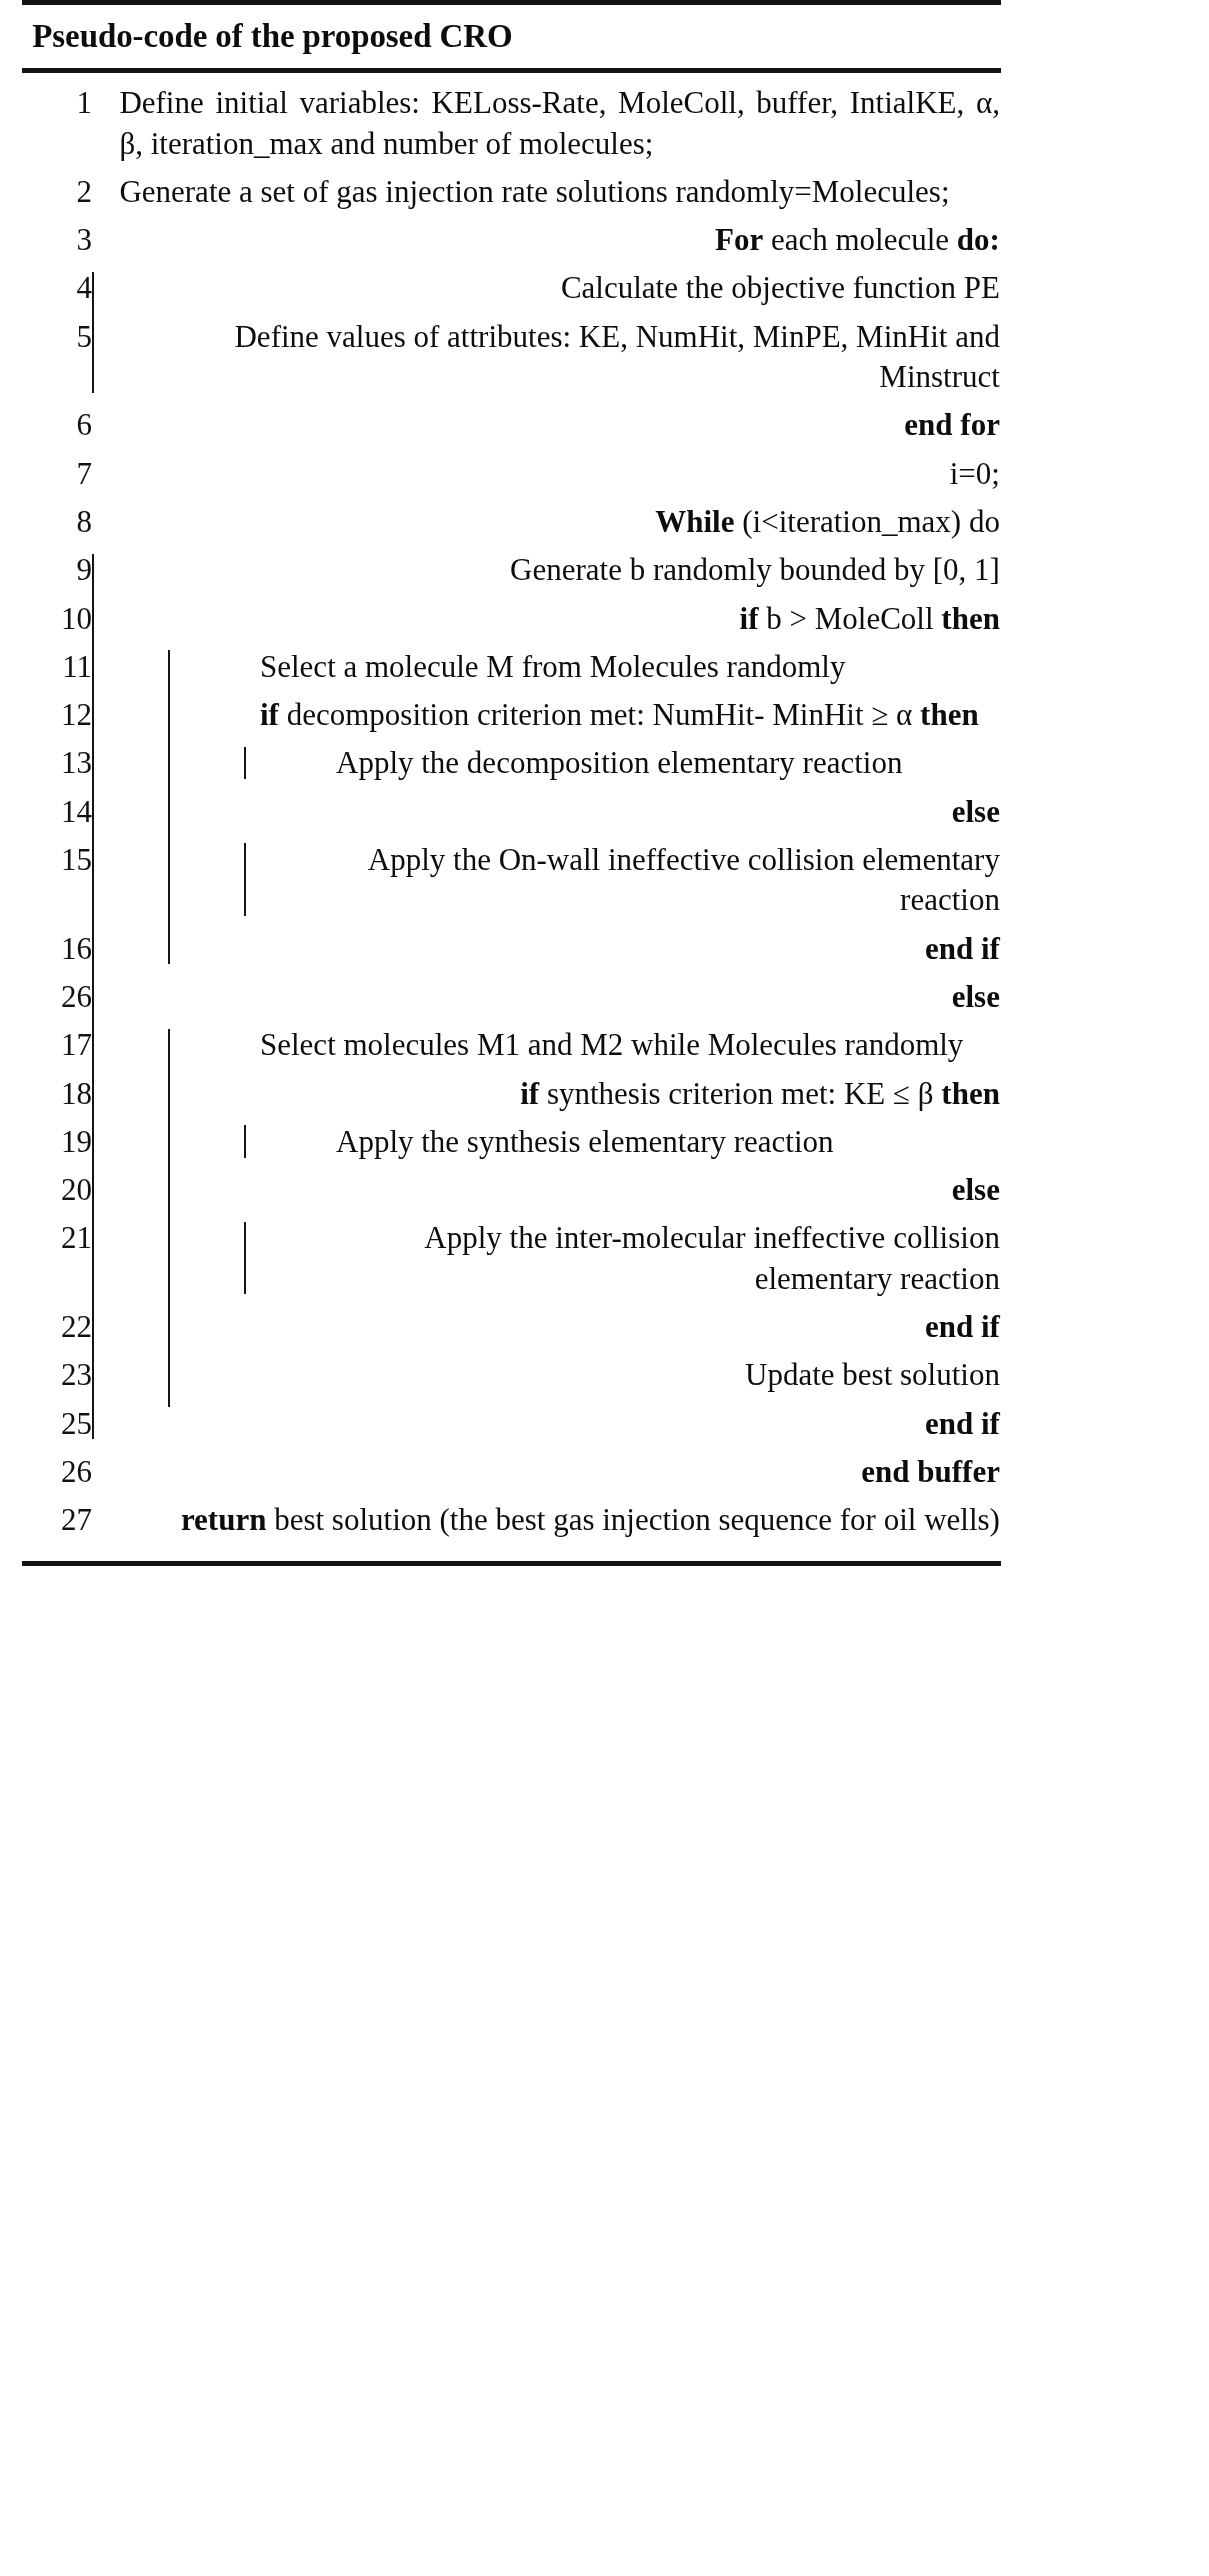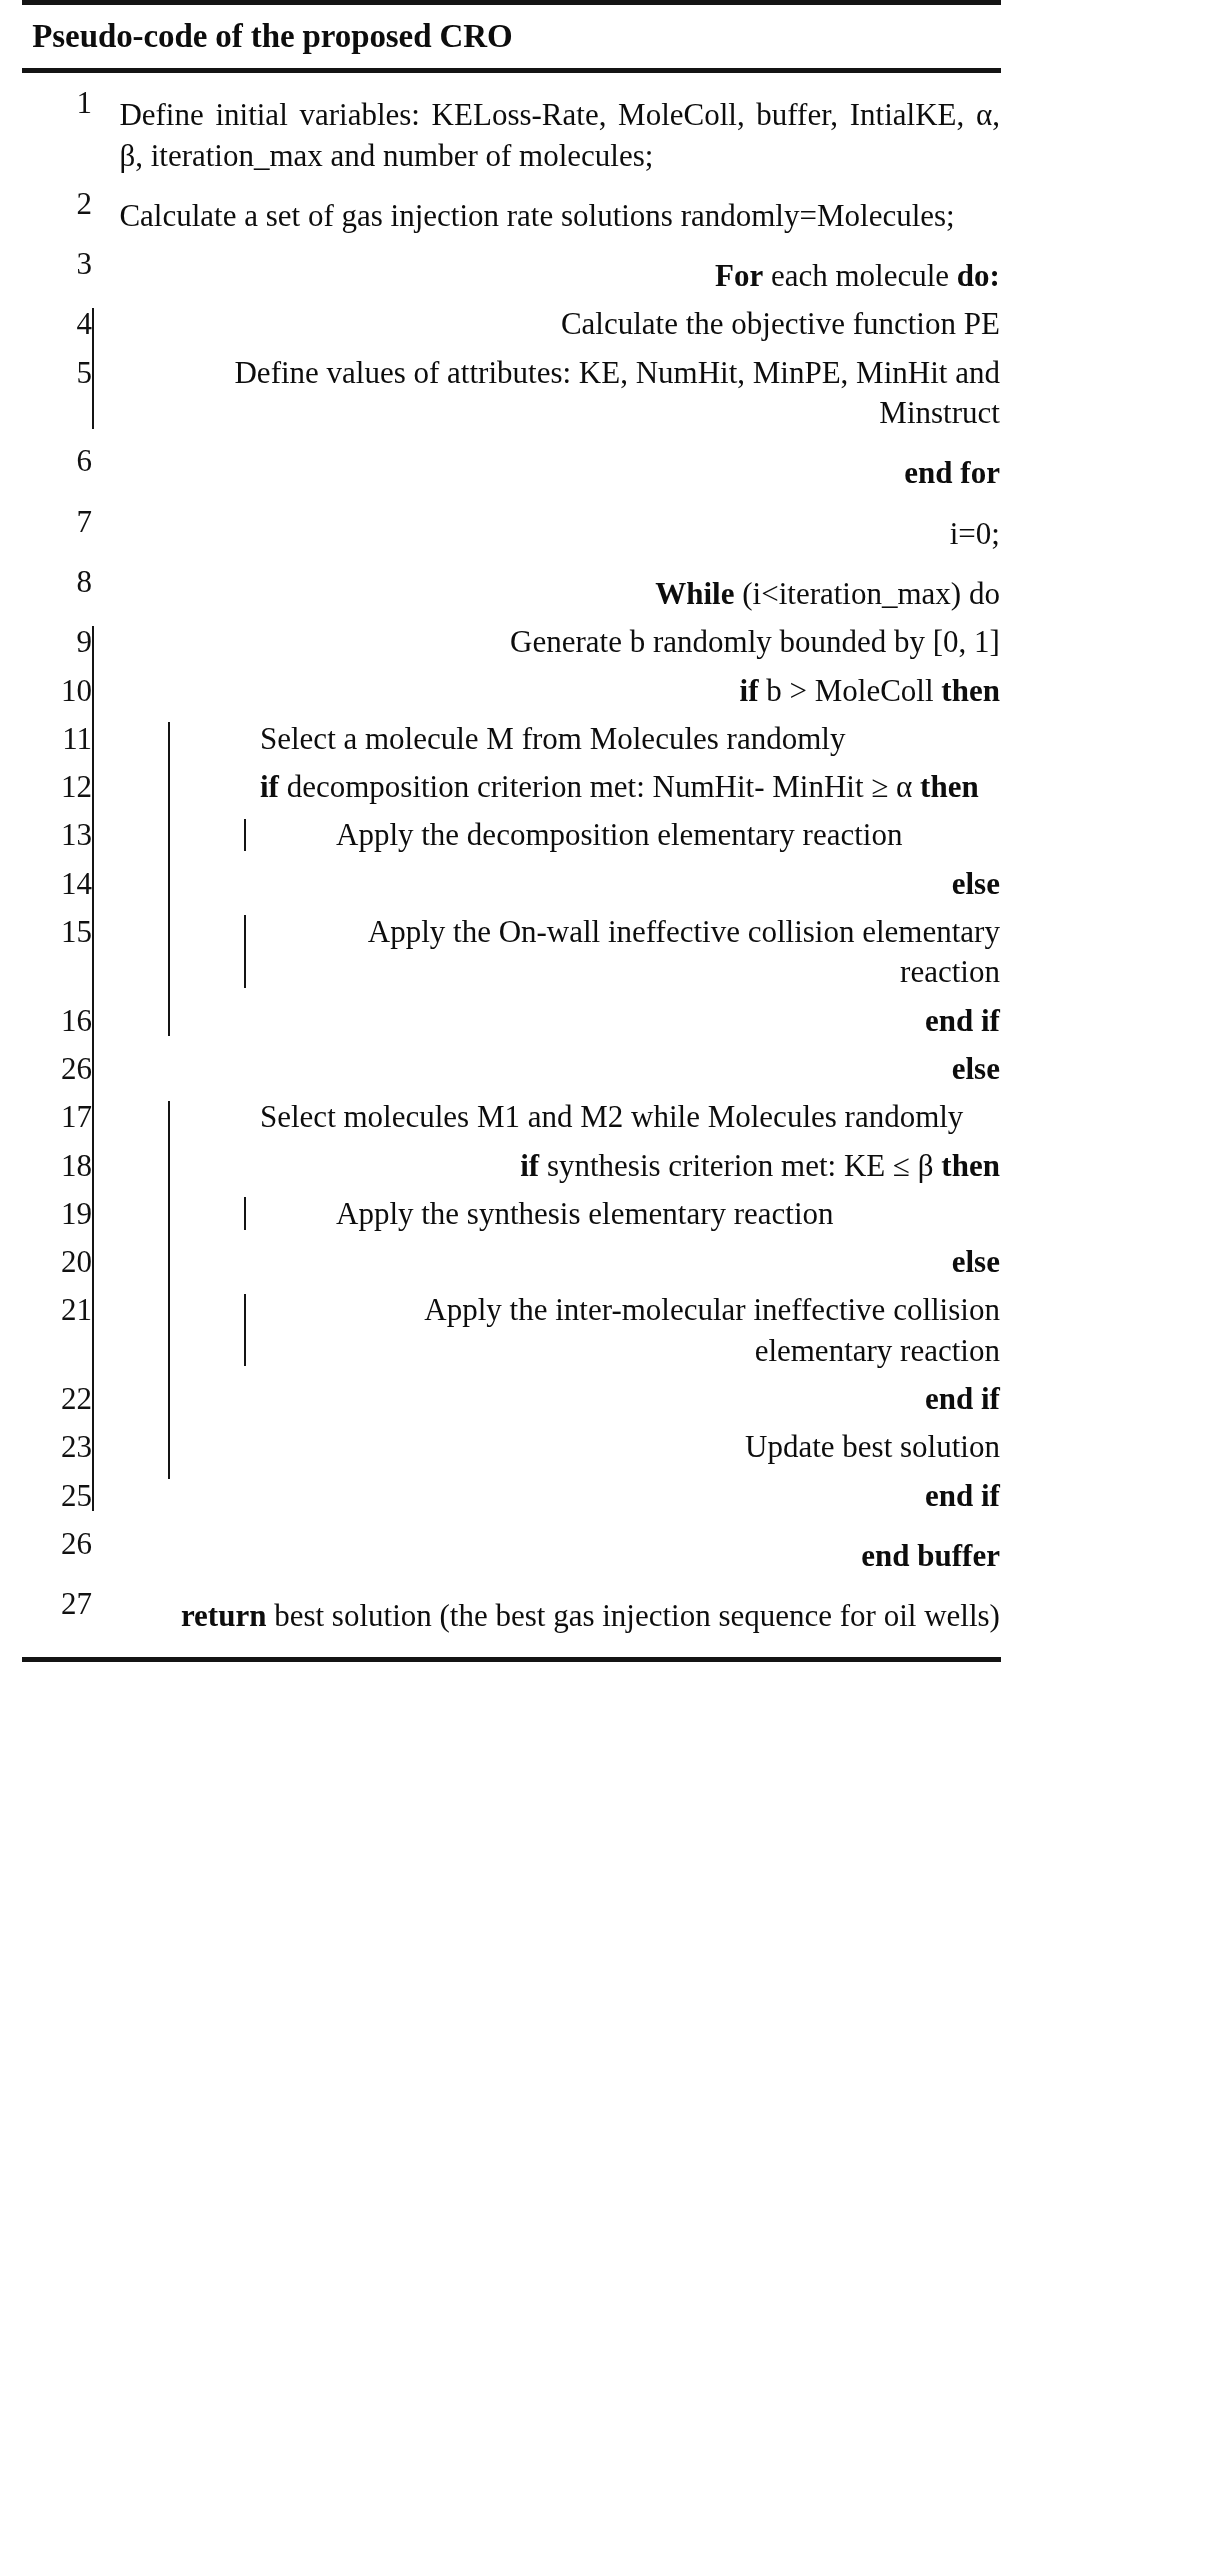--- a/index.html
+++ b/index.html
@@ -116,21 +116,21 @@
     text-align: justify;
     text-justify: inter-word;
     min-width: 0;
     padding-right: 1.1px;
   }
   .line-text.nojust { text-align: right; }
 
   .line-text b { font-weight: bold; }
 
   
-  .lvl0 .line-text { padding-left: 11.4px; margin-top: 12px; }
+  .lvl0 .line-text { padding-left: 11.4px; }
 </style>
 </head>
 <body>
 
 <div class="algo-box">
 
   <hr class="rule rule-top">
 
   <div class="caption">Pseudo-code of the proposed CRO</div>
 
@@ -141,21 +141,21 @@
         <div class="line-no">1</div>
         <div class="line-body">
           <div class="line-gap"></div>
           <div class="line-text"><span>Define initial variables: KELoss-Rate, MoleColl, buffer, IntialKE, α, β, iteration_max and number of molecules;</span></div>
         </div>
       </div>
       <div class="code-line lvl0">
         <div class="line-no">2</div>
         <div class="line-body">
           <div class="line-gap"></div>
-          <div class="line-text"><span>Calculate a set of gas injection rate solutions randomly=Molecules;</span></div>
+          <div class="line-text"><span>Generate a set of gas injection rate solutions randomly=Molecules;</span></div>
         </div>
       </div>
       <div class="code-line lvl0">
         <div class="line-no">3</div>
         <div class="line-body">
           <div class="line-gap"></div>
           <div class="line-text nojust"><b>For</b><span> each molecule </span><b>do:</b></div>
         </div>
       </div>
       <div class="code-line lvl1">

